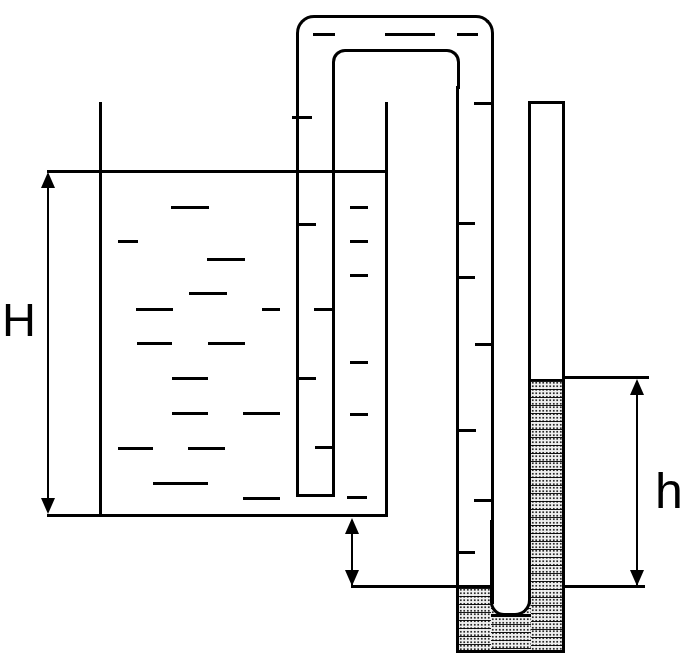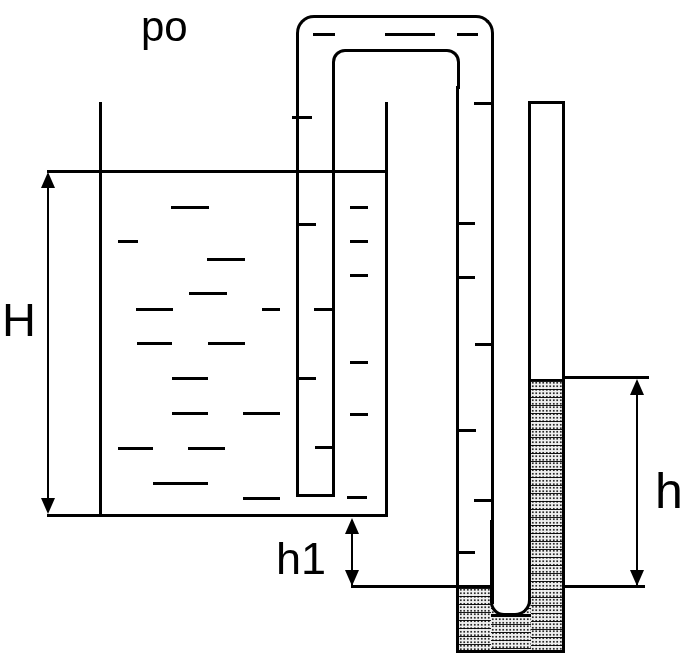--- a/index.html
+++ b/index.html
@@ -55,30 +55,28 @@
 
   <div class="ln" style="left:47px;top:175px;width:2px;height:336px;"></div>
   <div class="arrow up" style="left:41px;top:172px;"></div>
   <div class="arrow down" style="left:41px;top:498px;"></div>
   <div class="lbl" style="left:2px;top:296px;font-size:47px;">H</div>
 
   <div class="ln" style="left:351px;top:520px;width:2px;height:66px;"></div>
   <div class="arrow up" style="left:345px;top:518px;"></div>
   <div class="arrow down" style="left:345px;top:570px;"></div>
   <div class="ln" style="left:351px;top:585px;width:142px;height:3px;"></div>
-  <div class="lbl" style="left:276px;top:536px;font-size:45px;">h1</div>
 
   <div class="ln" style="left:563px;top:376px;width:86px;height:3px;"></div>
   <div class="ln" style="left:563px;top:585px;width:82px;height:3px;"></div>
   <div class="ln" style="left:636px;top:381px;width:2px;height:206px;"></div>
   <div class="arrow up" style="left:630px;top:379px;"></div>
   <div class="arrow down" style="left:630px;top:570px;"></div>
   <div class="lbl" style="left:655px;top:466px;font-size:50px;">h</div>
 
-  <div class="lbl" style="left:141px;top:6px;font-size:42px;">po</div>
 
   <div id="dashes">
       <div class="dash" style="left: 171px; top: 206px; width: 38px;"></div>
       <div class="dash" style="left: 118px; top: 240px; width: 20px;"></div>
       <div class="dash" style="left: 207px; top: 258px; width: 38px;"></div>
       <div class="dash" style="left: 189px; top: 292px; width: 38px;"></div>
       <div class="dash" style="left: 136px; top: 308px; width: 37px;"></div>
       <div class="dash" style="left: 262px; top: 308px; width: 18px;"></div>
       <div class="dash" style="left: 137px; top: 342px; width: 35px;"></div>
       <div class="dash" style="left: 208px; top: 342px; width: 37px;"></div>

